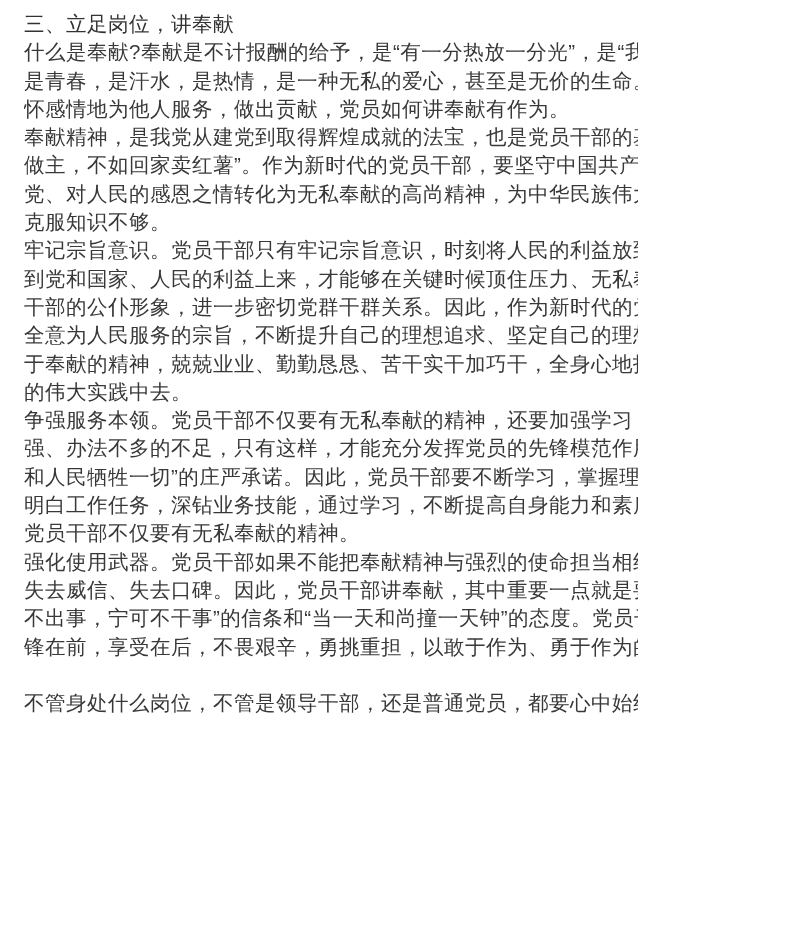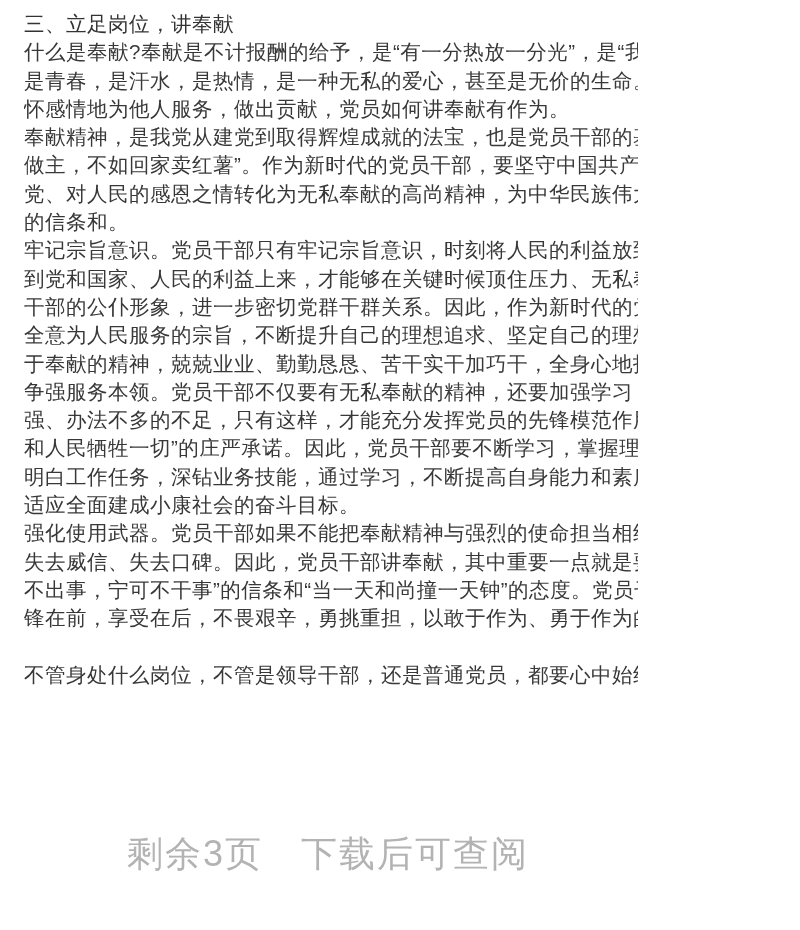--- a/index.html
+++ b/index.html
@@ -60,36 +60,34 @@
 
   <div class="doc">
 
   <div class="line heading">三、立足岗位，讲奉献</div>
       <div class="line body">什么是奉献?奉献是不计报酬的给予，是“有一分热放一分光”，是“我为人人”。奉献者付出的</div>
       <div class="line body">是青春，是汗水，是热情，是一种无私的爱心，甚至是无价的生命。简单的说，“奉献”指满</div>
       <div class="line body">怀感情地为他人服务，做出贡献，党员如何讲奉献有作为。</div>
       <div class="line body">奉献精神，是我党从建党到取得辉煌成就的法宝，也是党员干部的基本素养。“当官不为民</div>
       <div class="line body">做主，不如回家卖红薯”。作为新时代的党员干部，要坚守中国共产党人的政治本色，把对</div>
       <div class="line body">党、对人民的感恩之情转化为无私奉献的高尚精神，为中华民族伟大复兴的中国梦作出自己</div>
-      <div class="line body">的信条和。</div>
+      <div class="line body">克服知识不够。</div>
       <div class="line body">牢记宗旨意识。党员干部只有牢记宗旨意识，时刻将人民的利益放到首位，将奉献精神融入</div>
       <div class="line body">到党和国家、人民的利益上来，才能够在关键时候顶住压力、无私奉献，才能够维护好党员</div>
       <div class="line body">干部的公仆形象，进一步密切党群干群关系。因此，作为新时代的党员干部，必须牢记全心</div>
       <div class="line body">全意为人民服务的宗旨，不断提升自己的理想追求、坚定自己的理想信念，以淡泊名利、甘</div>
       <div class="line body">于奉献的精神，兢兢业业、勤勤恳恳、苦干实干加巧干，全身心地投入到为人民群众谋幸福</div>
+      <div class="line body">的伟大实践中去。</div>
       <div class="line body">争强服务本领。党员干部不仅要有无私奉献的精神，还要加强学习，克服知识不够、能力不</div>
       <div class="line body">强、办法不多的不足，只有这样，才能充分发挥党员的先锋模范作用，践行“随时准备为党</div>
       <div class="line body">和人民牺牲一切”的庄严承诺。因此，党员干部要不断学习，掌握理论知识，弄清大政方针，</div>
       <div class="line body">明白工作任务，深钻业务技能，通过学习，不断提高自身能力和素质，积极适应社会需要，</div>
-      <div class="line body">适应全面建成小康社会的奋斗目标。</div>
+      <div class="line body">党员干部不仅要有无私奉献的精神。</div>
       <div class="line body">强化使用武器。党员干部如果不能把奉献精神与强烈的使命担当相结合，就会在人民群众中</div>
       <div class="line body">失去威信、失去口碑。因此，党员干部讲奉献，其中重要一点就是要有担当精神，切忌“只要</div>
       <div class="line body">不出事，宁可不干事”的信条和“当一天和尚撞一天钟”的态度。党员干部要强化使命担当，冲</div>
       <div class="line body">锋在前，享受在后，不畏艰辛，勇挑重担，以敢于作为、勇于作为的实干精神肩负起历史使</div>
       <div class="line blank"></div>
       <div class="line body">不管身处什么岗位，不管是领导干部，还是普通党员，都要心中始终有党。心中始终牢记共</div>
     </div>
 
-  <div class="watermark">
-    <span>剩余3页</span><span class="wm-gap"></span><span>下载后可查阅</span>
-  </div>
 
 </div>
 
 </body></html>

